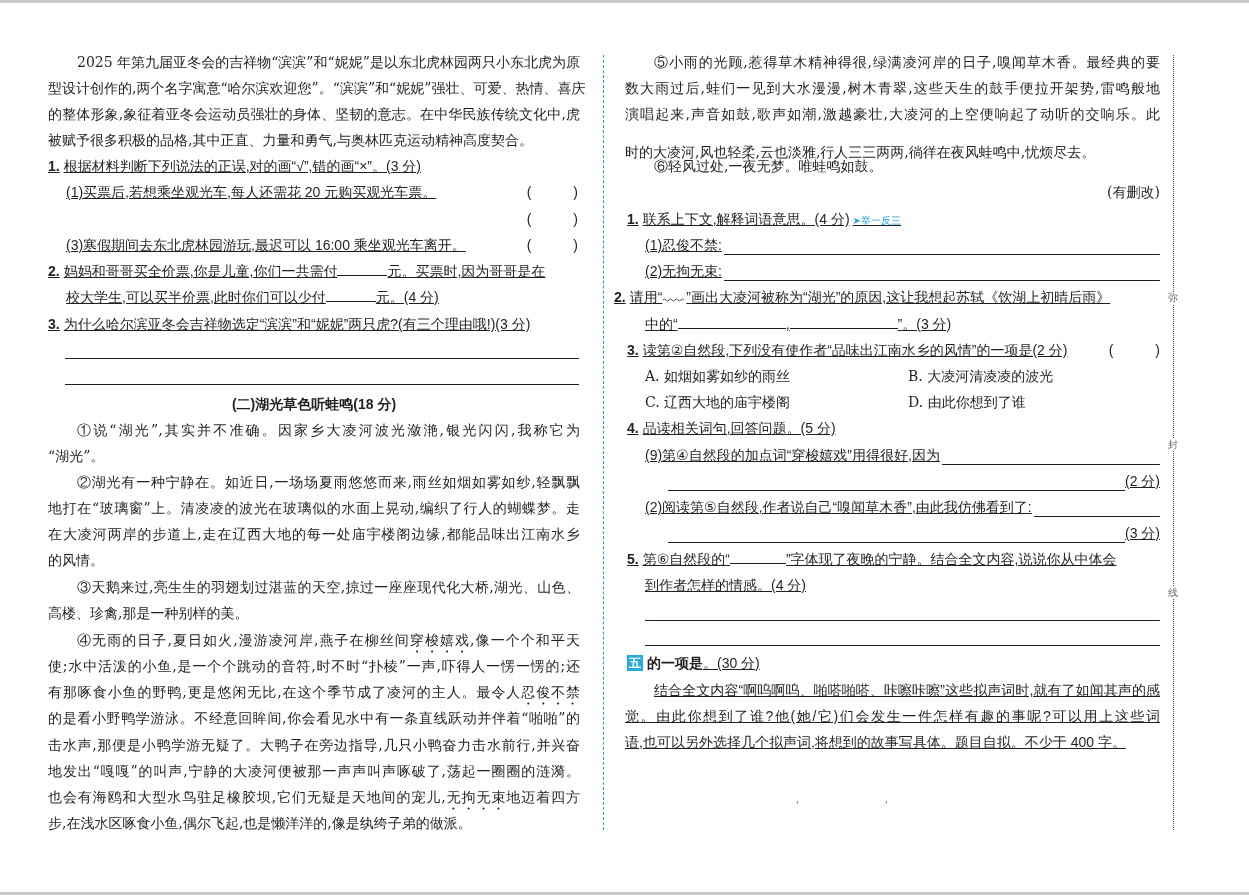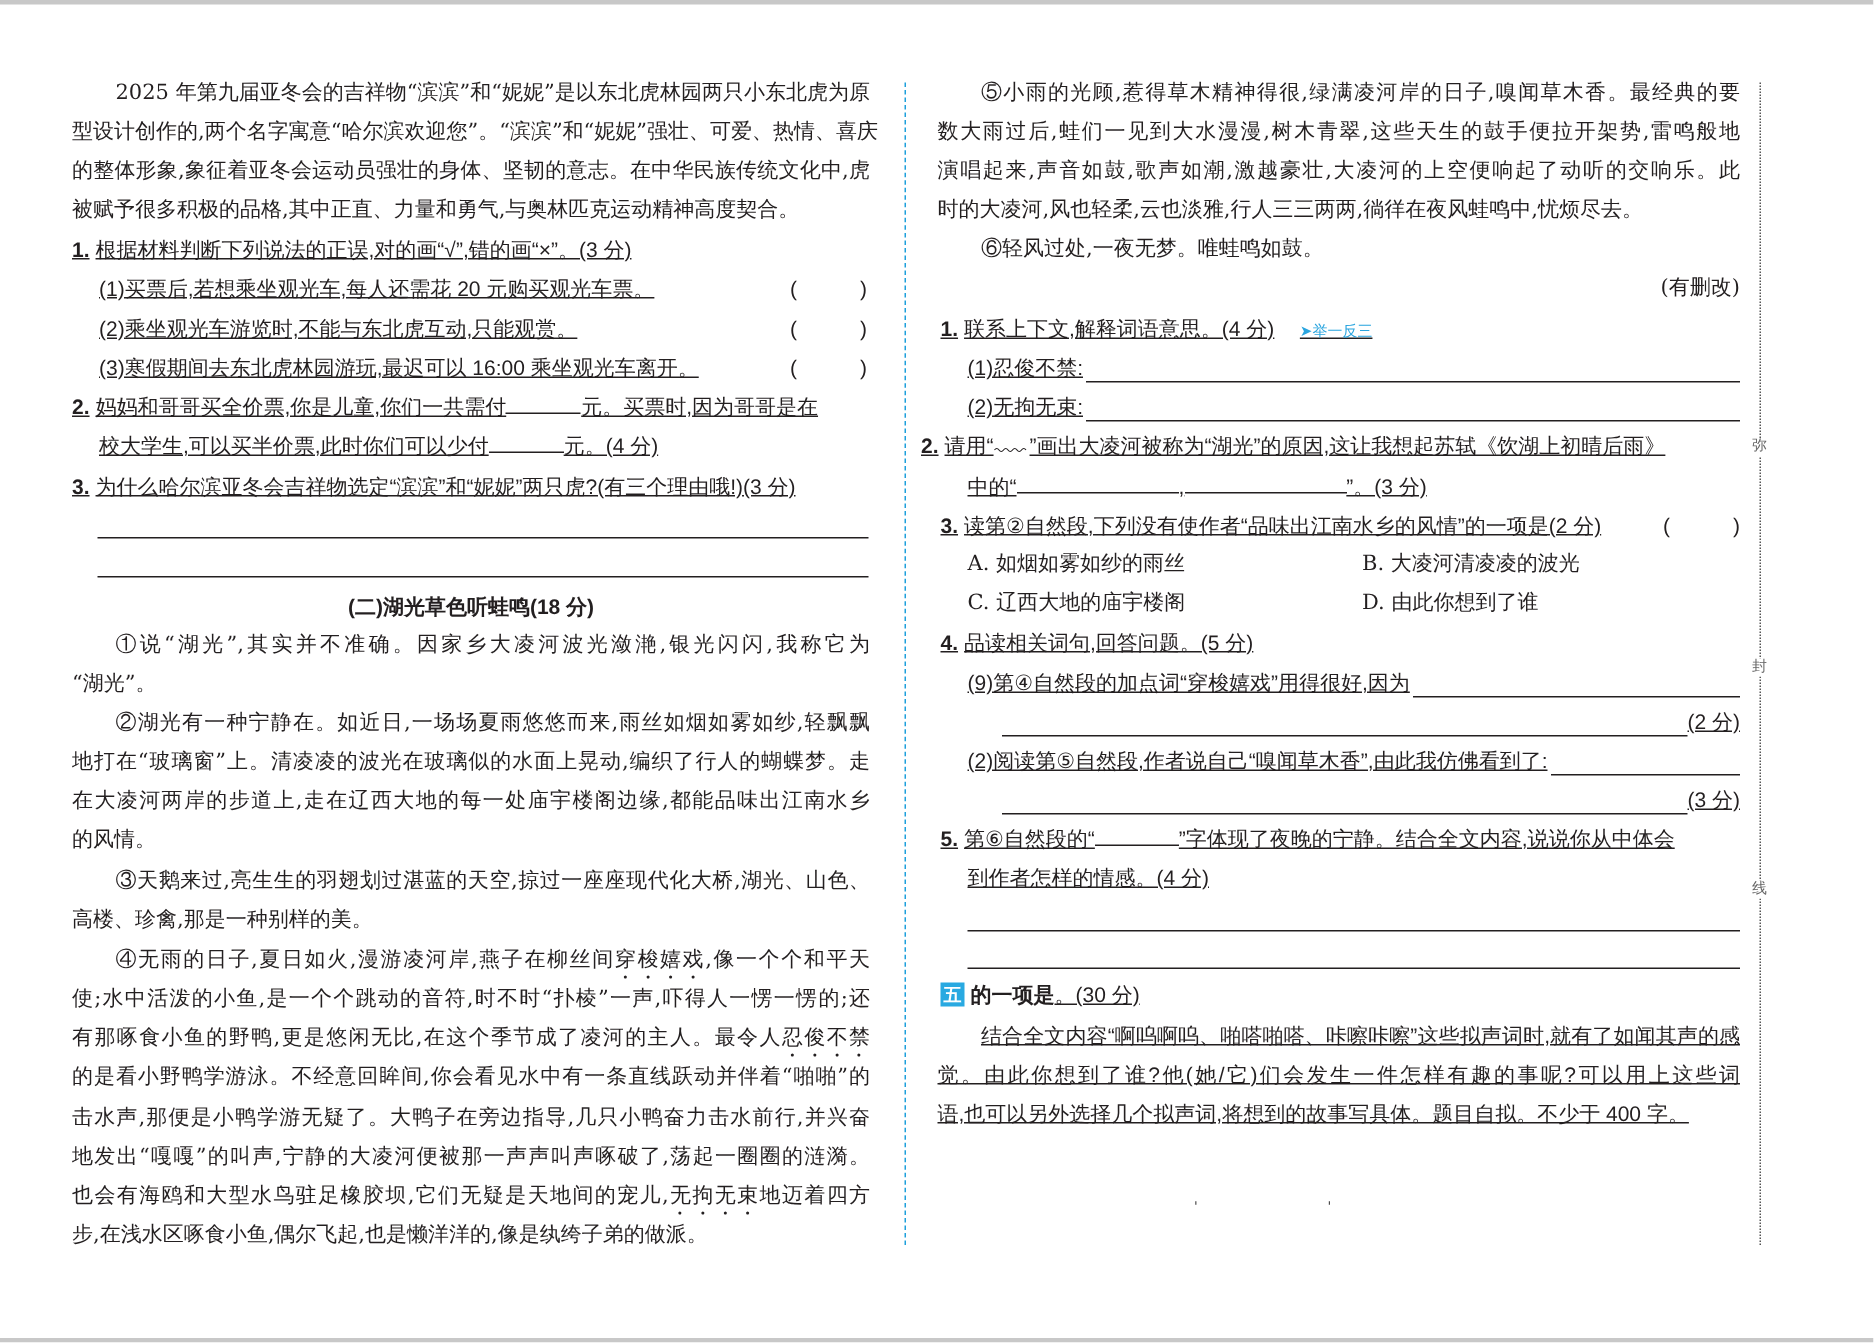--- a/index.html
+++ b/index.html
@@ -19,21 +19,21 @@
   .q { font-family:"Liberation Sans", "DejaVu Sans", sans-serif;text-decoration:underline; }
   .qnum { font-family:"Liberation Sans", sans-serif; font-weight:bold; margin-right:4px; }
   .flex { display:flex; align-items:flex-end; }
   .flex .grow { flex:1; border-bottom:1px solid #231f20; height:14px; margin-left:2px; }
   .bracket { position:absolute; right:0; top:0; }
   .blank { display:inline-block; border-bottom:1px solid #231f20; height:14px; vertical-align:baseline; }
   .rule { position:absolute; height:0; border-top:1px solid #231f20; }
   .emph { -webkit-text-emphasis:filled dot; text-emphasis:filled dot;
           -webkit-text-emphasis-position:under right; text-emphasis-position:under right; }
   .sect { font-family:"Liberation Sans", "DejaVu Sans", sans-serif; font-weight:bold; }
-  .tag { color:#2aa5df; font-size:10px; font-family:"DejaVu Sans", sans-serif; margin-left:17px; }
+  .tag { color:#2aa5df; font-size:10px; font-family:"DejaVu Sans", sans-serif; margin-left:3px; }
   .badge { display:inline-block; background:#29a9e1; color:#fff; font-weight:bold; font-size:12px;
            width:16px; height:16px; line-height:16px; text-align:center; margin-right:4px;
            font-family:"DejaVu Sans", sans-serif; vertical-align:1px; }
   .wavy { display:inline-block; width:24px; height:14px; vertical-align:baseline; }
   .mark { position:absolute; font-size:9px; color:#333; }
 </style>
 </head>
 <body>
 
 <div class="topbar"></div>
@@ -51,21 +51,20 @@
   <div class="ln" style="top:130px;left:48px">被赋予很多积极的品格,其中正直、力量和勇气,与奥林匹克运动精神高度契合。</div>
 
   <div class="ln q" style="top:156px;left:48px">
     <span class="qnum">1.</span><span>根据材料判断下列说法的正误,对的画“√”,错的画“×”。(3 分)</span>
   </div>
   <div class="ln q" style="top:182px;left:66px;width:512px">
     <span>(1)买票后,若想乘坐观光车,每人还需花 20 元购买观光车票。</span>
     <span class="bracket">(　　　)</span>
   </div>
   <div class="ln q" style="top:209px;left:66px;width:512px">
-    <span>(2)乘坐观光车游览时,不能与东北虎互动,只能观赏。</span>
     <span class="bracket">(　　　)</span>
   </div>
   <div class="ln q" style="top:235px;left:66px;width:512px">
     <span>(3)寒假期间去东北虎林园游玩,最迟可以 16:00 乘坐观光车离开。</span>
     <span class="bracket">(　　　)</span>
   </div>
 
   <div class="ln q" style="top:261px;left:48px">
     <span class="qnum">2.</span><span>妈妈和哥哥买全价票,你是儿童,你们一共需付</span><span class="blank" style="width:50px"></span><span>元。买票时,因为哥哥是在</span>
   </div>
@@ -105,21 +104,21 @@
   <div class="ln j" style="top:787px;left:48px;width:532px">
     <span>也会有海鸥和大型水鸟驻足橡胶坝,它们无疑是天地间的宠儿,</span><span class="emph">无拘无束</span><span>地迈着四方</span>
   </div>
   <div class="ln" style="top:813px;left:48px">步,在浅水区啄食小鱼,偶尔飞起,也是懒洋洋的,像是纨绔子弟的做派。</div>
 </div>
 
 <div>
   <div class="ln j" style="top:52px;left:654px;width:506px">⑤小雨的光顾,惹得草木精神得很,绿满凌河岸的日子,嗅闻草木香。最经典的要</div>
   <div class="ln j" style="top:78px;left:625px;width:535px">数大雨过后,蛙们一见到大水漫漫,树木青翠,这些天生的鼓手便拉开架势,雷鸣般地</div>
   <div class="ln j" style="top:104px;left:625px;width:535px">演唱起来,声音如鼓,歌声如潮,激越豪壮,大凌河的上空便响起了动听的交响乐。此</div>
-  <div class="ln" style="top:130px;left:625px">时的大凌河,风也轻柔,云也淡雅,行人三三两两,徜徉在夜风蛙鸣中,忧烦尽去。</div>
+  <div class="ln" style="top:142px;left:625px">时的大凌河,风也轻柔,云也淡雅,行人三三两两,徜徉在夜风蛙鸣中,忧烦尽去。</div>
   <div class="ln" style="top:156px;left:654px">⑥轻风过处,一夜无梦。唯蛙鸣如鼓。</div>
   <div class="ln" style="top:182px;left:625px;width:535px;text-align:right">(有删改)</div>
 
   <div class="ln q" style="top:209px;left:627px">
     <span class="qnum">1.</span><span>联系上下文,解释词语意思。(4 分)</span><span class="tag">➤举一反三</span>
   </div>
   <div class="ln q flex" style="top:235px;left:645px;width:515px">
     <span>(1)忍俊不禁:</span>
       <span class="grow"></span>
   </div>

